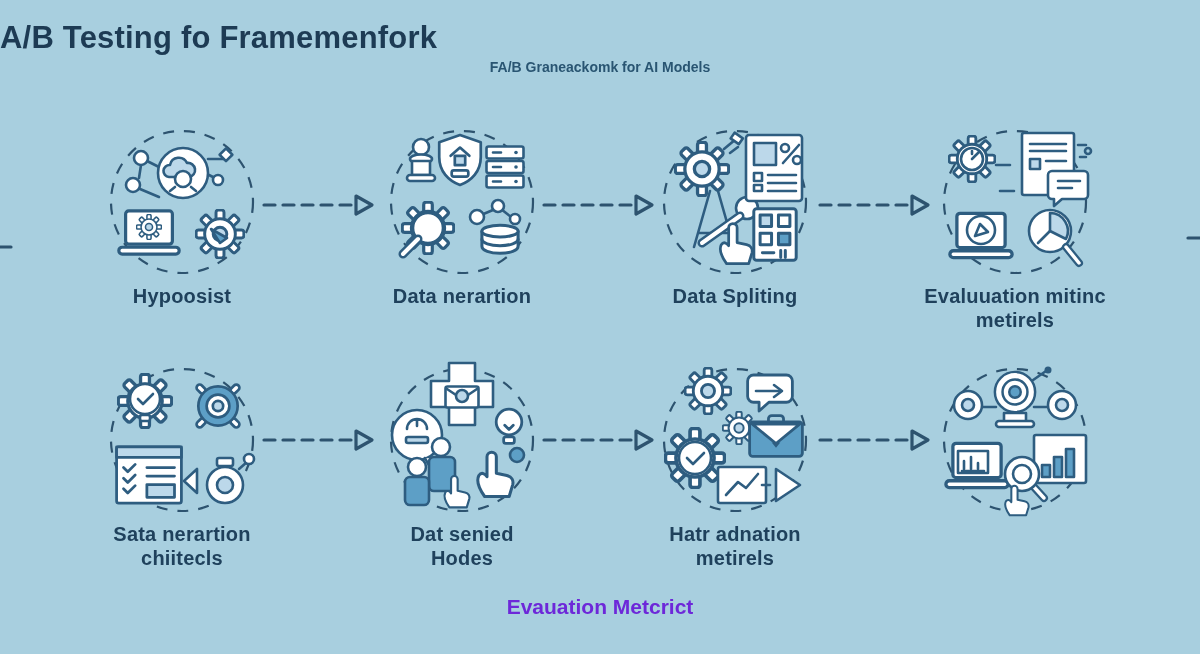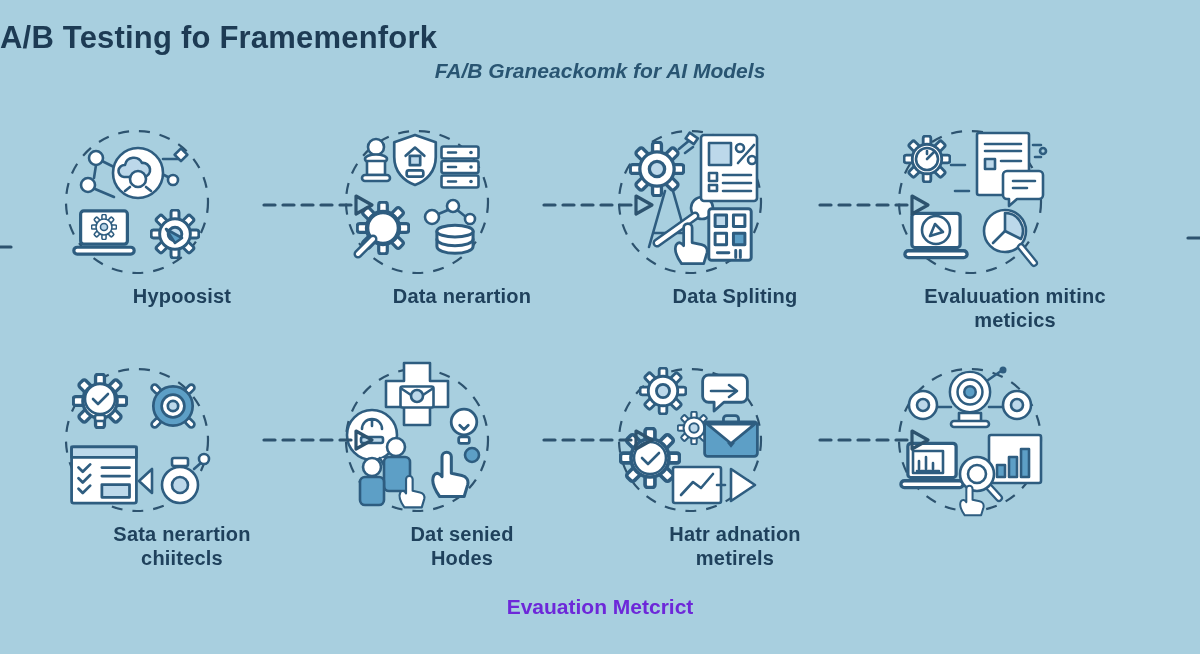--- a/index.html
+++ b/index.html
@@ -7,27 +7,27 @@
     width:1200px;height:654px;position:relative;overflow:hidden;
     background:#a8cfdf;
     font-family:"Liberation Sans", sans-serif;
   }
   .title{
     position:absolute;top:20px;left:0;width:100%;
     font-size:31px;font-weight:bold;color:#1d3b54;letter-spacing:.2px;
   }
   .subtitle{
     position:absolute;top:59px;left:0;width:100%;text-align:center;
-    font-size:21px;font-weight:bold;color:#295572;font-style:italic;
+    font-size:14px;font-weight:bold;color:#295572;
   }
   .footer{
     position:absolute;top:595px;left:0;width:100%;text-align:center;
     font-size:21px;font-weight:bold;color:#6d28d9;
   }
-  .step{position:absolute;width:260px;display:flex;flex-direction:column;}
+  .step{position:absolute;width:260px;display:flex;flex-direction:column;align-items:center;}
   .step-label{
     margin-top:-2px;font-size:20px;font-weight:bold;color:#1f415c;
     text-align:center;white-space:pre-line;line-height:1.18;letter-spacing:.2px;
   }
   .arrow{position:absolute;}
   .edge{position:absolute;}
   
   .o{fill:#ffffff;stroke:#2e5d80;stroke-width:2.6;stroke-linejoin:round;stroke-linecap:round;}
   .a{fill:#bcd8ea;stroke:#2e5d80;stroke-width:2.6;stroke-linejoin:round;}
   .m{fill:#5d9fc6;stroke:#2e5d80;stroke-width:2.6;stroke-linejoin:round;}
@@ -226,21 +226,21 @@
     <use href="#g-laptop" x="18" y="94" width="66" height="49"></use>
     <circle class="o" cx="51" cy="113" r="14"></circle>
     <path class="l" d="M45 119 l5 -12 8 8 z"></path>
     <circle class="o" cx="120" cy="114" r="21"></circle>
     <path class="a" d="M120 114 L120 96 A18 18 0 0 1 136 122 Z"></path>
     <path class="l" d="M120 114 L108 126"></path>
     <line class="l" x1="136" y1="130" x2="149" y2="146" style="stroke-width:8"></line>
     <line x1="136" y1="130" x2="149" y2="146" stroke="#fff" stroke-width="3.5" stroke-linecap="round"></line>
   </svg>
   <div class="step-label">Evaluuation mitinc
-meticics</div>
+metirels</div>
 </div>
 
 <div class="step" style="left:52px;top:355px">
   <svg class="icon" width="170" height="170" viewBox="0 0 170 170">
     <circle class="dc" cx="85" cy="85" r="71"></circle>
     <use href="#g-gear" x="20" y="18" width="56" height="56"></use>
     <circle class="o" cx="48" cy="44" r="15"></circle>
     <path class="l" d="M41 44 l5 5 10 -10"></path>
     <rect class="o" x="43" y="60" width="10" height="6" rx="2"></rect>
     <use href="#g-wheel" x="92" y="22" width="58" height="58"></use>

